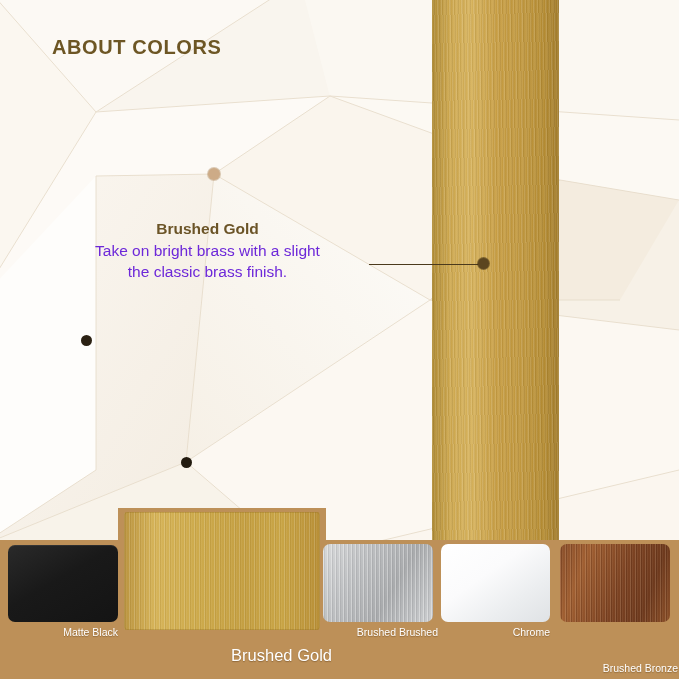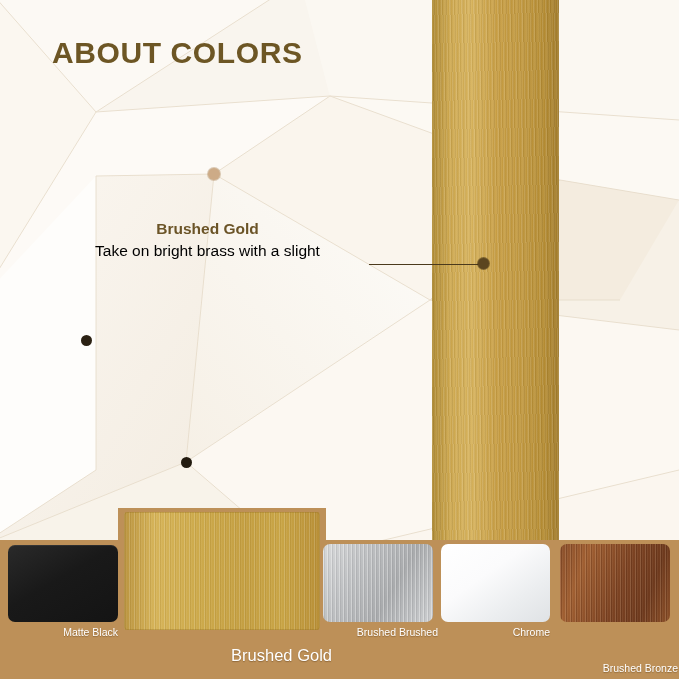--- a/index.html
+++ b/index.html
@@ -59,21 +59,21 @@
         rgba(0,0,0,0.05) 1px 2px,
         rgba(255,255,255,0.00) 2px 4px);
     opacity: .85;
   }
 
   
   #page-title {
     position: absolute;
     left: 52px;
     top: 36px;
-    font-size: 30px;
+    font-size: 20px;
     font-weight: bold;
     letter-spacing: .6px;
     color: #6d5624;
     white-space: nowrap;
   }
 
   
   #callout {
     position: absolute;
     left: 45px;
@@ -86,21 +86,21 @@
     display: block;
     font-size: 15.5px;
     font-weight: bold;
     color: #6b5427;
     white-space: nowrap;
   }
   #callout .hl.l1 { margin-bottom: 1px; }
   #callout .body {
     display: block;
     font-size: 15.5px;
-    color: #000000;
+    color: #6d28d9;
     margin-top: 1px;
   }
 
   
   #leader-line {
     position: absolute;
     left: 369px;
     top: 264px;
     width: 116px;
     height: 1.4px;
@@ -304,20 +304,21 @@
     </g>
   </svg>
 
   <div id="gold-column"></div>
 
   <div id="page-title">ABOUT COLORS</div>
 
   <div id="callout">
     <span class="hl l1">Brushed Gold</span>
     <span class="body">Take on bright brass with a slight</span>
+    <span class="body">the classic brass finish.</span>
   </div>
 
   <div id="leader-line"></div>
   <div id="leader-dot"></div>
 
   <div class="vertex-dot" id="dot-tan"></div>
   <div class="vertex-dot" id="dot-dark-1"></div>
   <div class="vertex-dot" id="dot-dark-2"></div>
 
   <div id="featured-plinth"></div>

